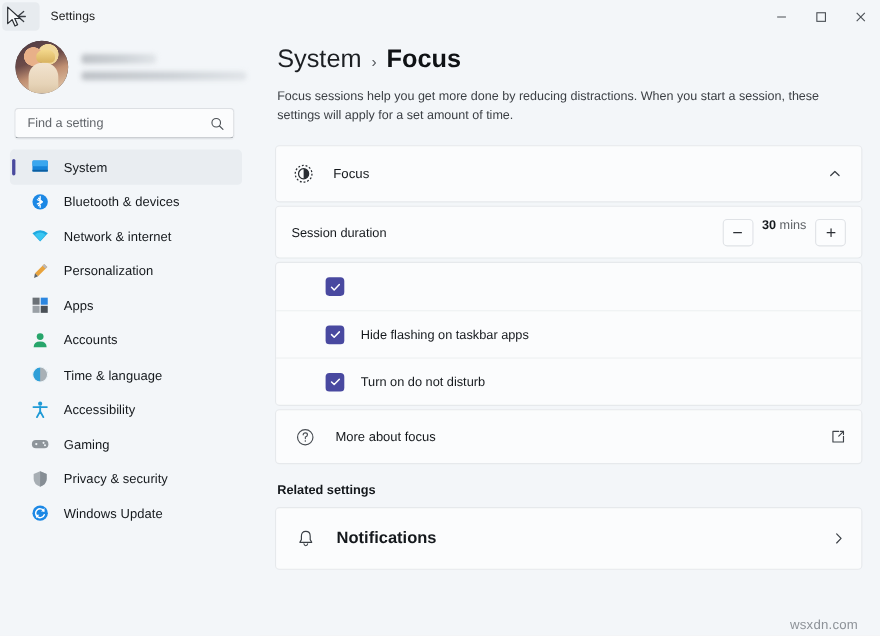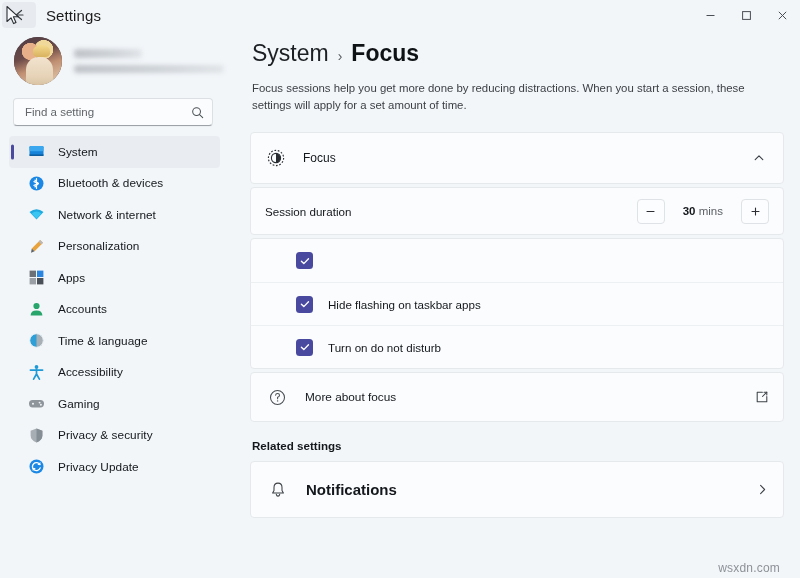--- a/index.html
+++ b/index.html
@@ -32,21 +32,21 @@
     margin-left: 2px;
     border-radius: 4px;
     background: #e7ebef;
     display: flex;
     align-items: center;
     justify-content: center;
   }
   .back-btn svg { display:block; }
   .app-title {
     margin-left: 10px;
-    font-size: 15px;
+    font-size: 11px;
     color: #1b1b1b;
     letter-spacing: .1px;
   }
   .win-controls {
     position: absolute;
     right: 0; top: 0;
     height: 30px;
     display: flex;
   }
   .win-btn {
@@ -253,21 +253,21 @@
     height: 46px;
     display: flex;
     align-items: center;
     padding: 0 14px 0 14px;
   }
   .row-label {
     font-size: 11.6px;
     color: #14181c;
     flex: 1;
   }
-  .stepper { display: flex; align-items: center; gap: 18px; }
+  .stepper { display: flex; align-items: flex-start; gap: 8px; }
   .step-btn {
     width: 28px; height: 25px;
     border: 1px solid #dfe2e6;
     border-radius: 4px;
     background: #fcfdfe;
     display: flex; align-items: center; justify-content: center;
     color: #2b2f34;
     font-size: 14px;
     line-height: 1;
     cursor: pointer;
@@ -520,21 +520,21 @@
 
         <div class="nav-item">
           <span class="nav-ico">
             <svg width="17" height="17" viewBox="0 0 17 17">
               <circle cx="8.5" cy="8.5" r="7" fill="#1c88e5"></circle>
               <path d="M11.9 6.6 A4 4 0 1 0 12.2 9.9" fill="none" stroke="#fff" stroke-width="1.35" stroke-linecap="round"></path>
               <path d="M12.4 3.9 V7 H9.3 Z" fill="#fff"></path>
               <path d="M4.7 13.1 V10 H7.8 Z" fill="#fff"></path>
             </svg>
           </span>
-          <span class="nav-label">Privacy Update</span>
+          <span class="nav-label">Windows Update</span>
         </div>
 
       </div>
     </div>
 
     <div class="content">
 
       <div class="crumb">
         <span class="crumb-parent">System</span>
         <span class="crumb-sep">›</span>

